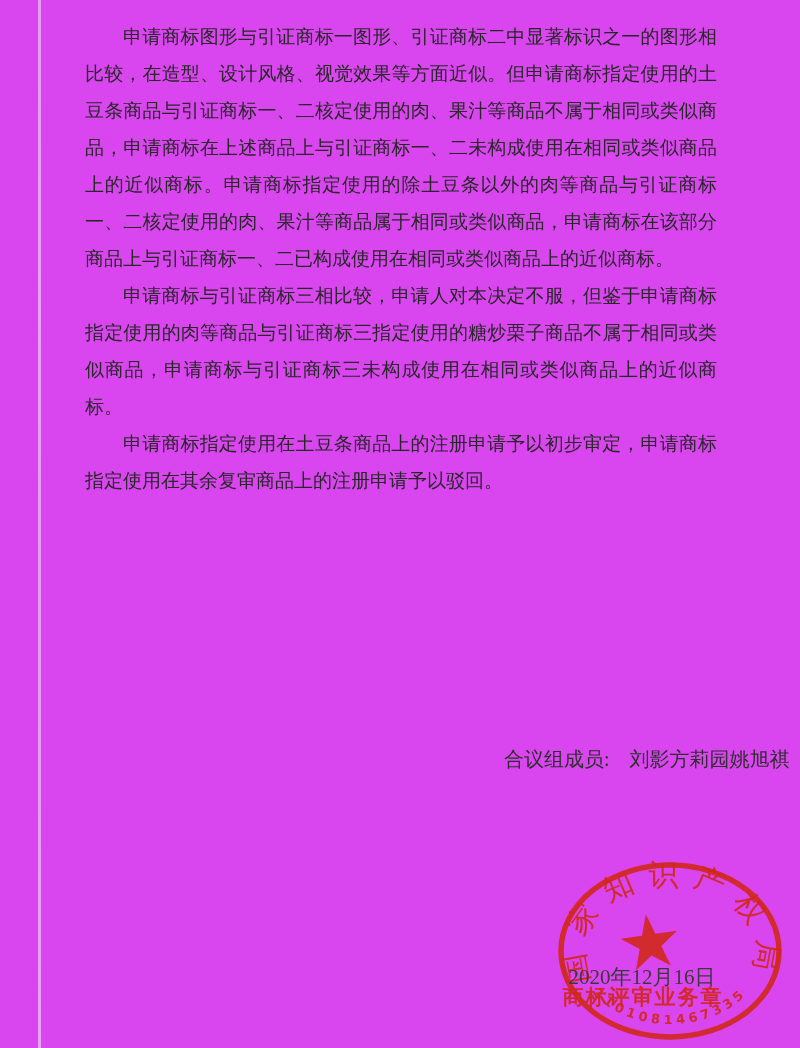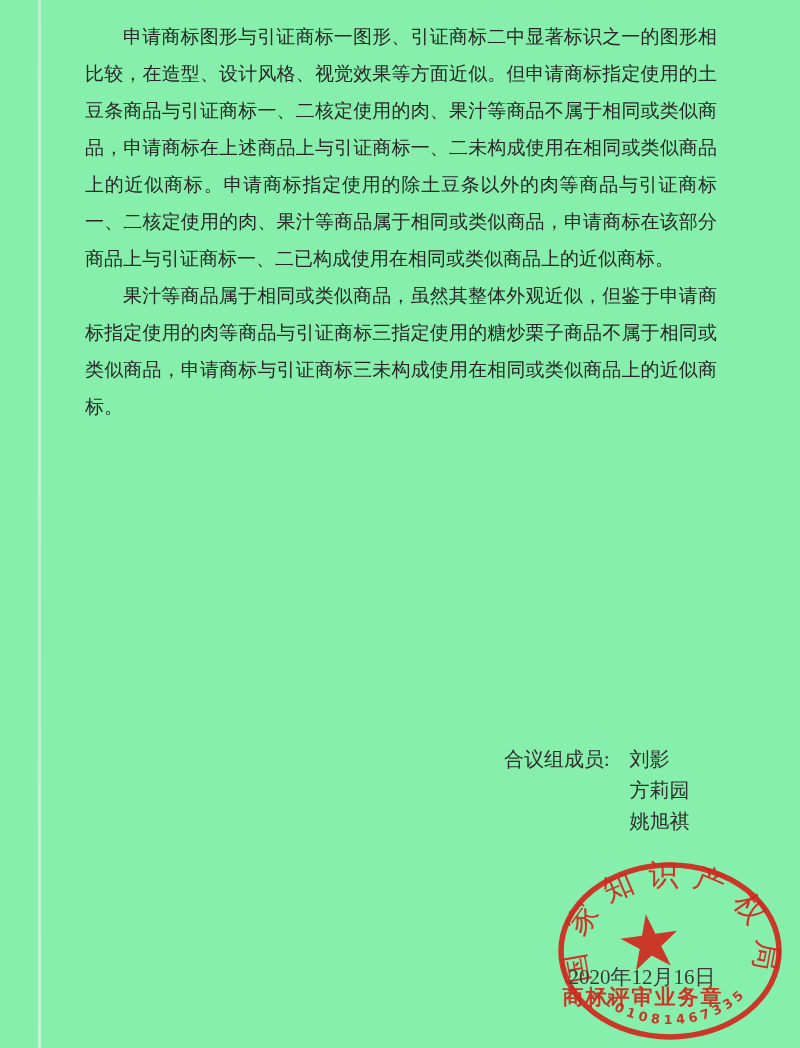--- a/index.html
+++ b/index.html
@@ -10,21 +10,21 @@
   body {
     width: 800px;
     height: 1048px;
     position: relative;
     overflow: hidden;
     font-family: "Liberation Serif", "DejaVu Serif", serif;
   }
   .scan-page {
     position: absolute;
     inset: 0;
-    background: #86efac;
+    background: #d946ef;
   }
   
   .scan-artifact {
     position: absolute;
     left: 38px;
     top: 0;
     width: 3px;
     height: 100%;
     background: linear-gradient(#f3f3f3 0%, #fbfbfb 30%, #f1f1f1 60%, #fcfcfc 100%);
     opacity: 0.5;
@@ -52,40 +52,41 @@
     color: #2e2e2e;
     font-size: 20px;
     line-height: 31px;
   }
   .panel-label {
     margin-right: 20px;
     white-space: nowrap;
   }
   .panel-members {
     display: flex;
-    flex-direction: column;
+    flex-direction: row;
   }
   .seal-wrap {
     position: absolute;
     left: 552px;
     top: 858px;
     width: 236px;
     height: 188px;
   }
   .seal-wrap svg { display: block; }
 </style>
 </head>
 <body>
 
 <div class="scan-page">
   <div class="scan-artifact"></div>
 
   <div class="doc-body">
     <p>申请商标图形与引证商标一图形、引证商标二中显著标识之一的图形相比较，在造型、设计风格、视觉效果等方面近似。但申请商标指定使用的土豆条商品与引证商标一、二核定使用的肉、果汁等商品不属于相同或类似商品，申请商标在上述商品上与引证商标一、二未构成使用在相同或类似商品上的近似商标。申请商标指定使用的除土豆条以外的肉等商品与引证商标一、二核定使用的肉、果汁等商品属于相同或类似商品，申请商标在该部分商品上与引证商标一、二已构成使用在相同或类似商品上的近似商标。</p>
-    <p>果汁等商品属于相同或类似商品，虽然其整体外观近似，但鉴于申请商标指定使用的肉等商品与引证商标三指定使用的糖炒栗子商品不属于相同或类似商品，申请商标与引证商标三未构成使用在相同或类似商品上的近似商标。</p>
+    <p>申请商标与引证商标三相比较，申请人对本决定不服，但鉴于申请商标指定使用的肉等商品与引证商标三指定使用的糖炒栗子商品不属于相同或类似商品，申请商标与引证商标三未构成使用在相同或类似商品上的近似商标。</p>
+    <p>申请商标指定使用在土豆条商品上的注册申请予以初步审定，申请商标指定使用在其余复审商品上的注册申请予以驳回。</p>
   </div>
 
   <div class="panel-block">
     <span class="panel-label">合议组成员:</span>
     <span class="panel-members">
       <span>刘影</span>
       <span>方莉园</span>
       <span>姚旭祺</span>
     </span>
   </div>

